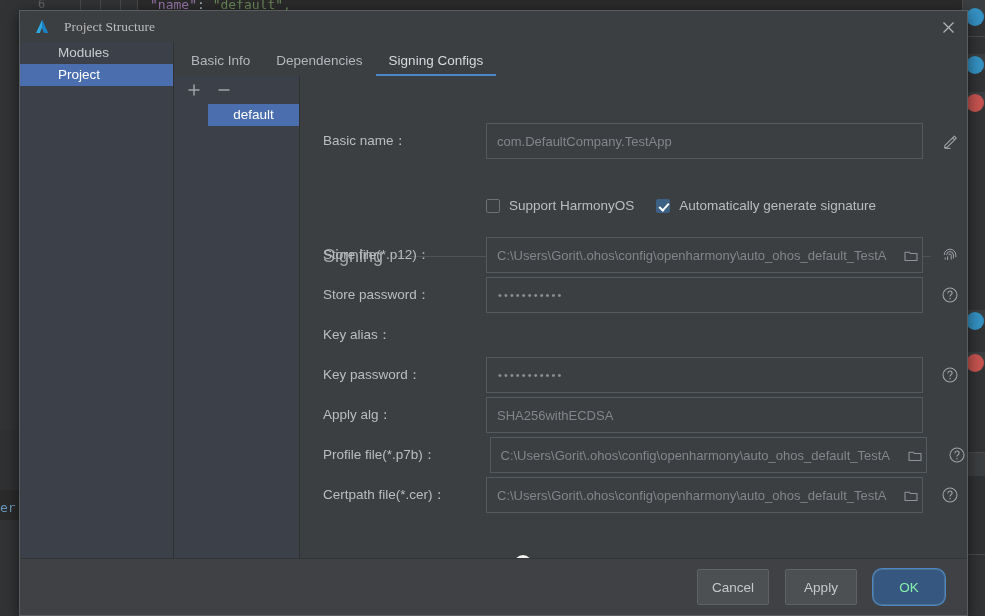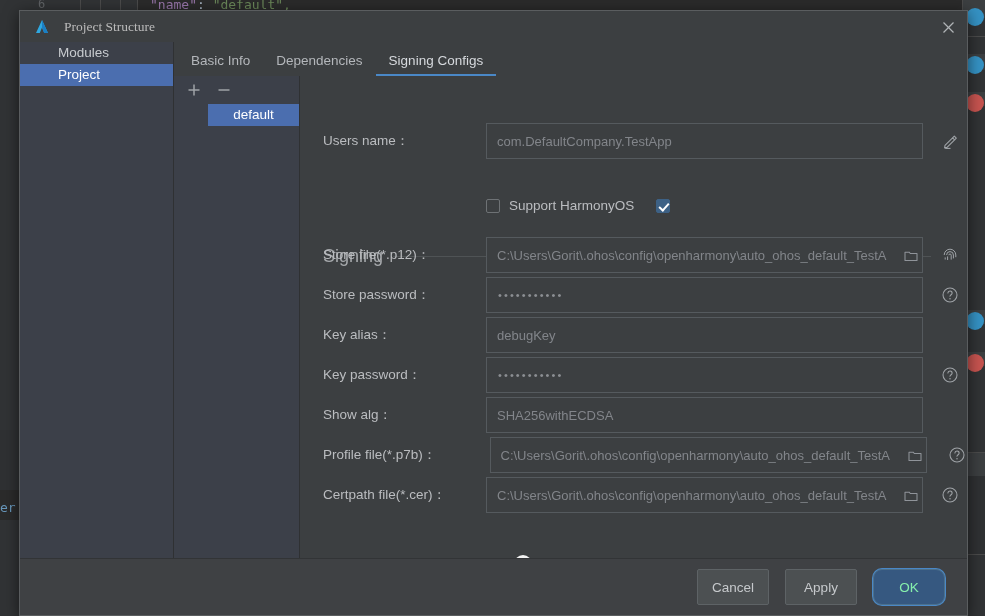--- a/index.html
+++ b/index.html
@@ -486,38 +486,39 @@
             <line x1="2.5" y1="8" x2="13.5" y2="8" stroke="#9fa3a7" stroke-width="1.5"></line>
           </svg>
         </div>
       </div>
       <div class="cfg-item selected">default</div>
     </div>
 
     <div class="form">
 
       <div class="row" style="top:52px;">
-        <div class="lbl">Users name：</div>
+        <div class="lbl">Basic name：</div>
         <div class="field">
           <div class="val">com.DefaultCompany.TestApp</div>
         </div>
         <div class="side-ic">
           <svg width="17" height="17" viewBox="0 0 17 17">
             <path d="M3 12.4 L10.6 4.8 L12.6 6.8 L5 14.4 L2.6 14.9 Z" fill="none" stroke="#9fa3a7" stroke-width="1.1" stroke-linejoin="round"></path>
             <path d="M10.6 4.8 L12.3 3.1 L14.3 5.1 L12.6 6.8" fill="none" stroke="#9fa3a7" stroke-width="1.1" stroke-linejoin="round"></path>
             <line x1="3.2" y1="15.4" x2="8.5" y2="15.4" stroke="#9fa3a7" stroke-width="1.1"></line>
           </svg>
         </div>
       </div>
 
       <div class="cbrow">
         <div class="cb"></div>
         <div class="cb-lab">Support HarmonyOS</div>
         <div style="width:22px"></div>
         <div class="cb checked"></div>
+        <div class="cb-lab">Automatically generate signature</div>
       </div>
 
       <div class="section">
         <div class="section-title">Signing</div>
         <div class="section-line"></div>
       </div>
 
       <div class="row" style="top:166px;">
         <div class="lbl">Store file(*.p12)：</div>
         <div class="field">
@@ -551,41 +552,38 @@
           <svg width="18" height="18" viewBox="0 0 18 18">
             <circle cx="9" cy="9" r="7" fill="none" stroke="#9fa3a7" stroke-width="1.05"></circle>
             <path d="M6.9 7 a2.1 2.1 0 0 1 4.2 0.2 c0 1.4 -1.9 1.6 -2.1 3" fill="none" stroke="#9fa3a7" stroke-width="1.05" stroke-linecap="round"></path>
             <circle cx="9" cy="12.7" r="0.75" fill="#9fa3a7"></circle>
           </svg>
         </div>
       </div>
 
       <div class="row" style="top:246px;">
         <div class="lbl">Key alias：</div>
-        <div class="field">
-          <div class="val">debugKey</div>
-        </div>
       </div>
 
       <div class="row" style="top:286px;">
         <div class="lbl">Key password：</div>
         <div class="field pwd">
           <div class="val">•••••••••••</div>
         </div>
         <div class="side-ic">
           <svg width="18" height="18" viewBox="0 0 18 18">
             <circle cx="9" cy="9" r="7" fill="none" stroke="#9fa3a7" stroke-width="1.05"></circle>
             <path d="M6.9 7 a2.1 2.1 0 0 1 4.2 0.2 c0 1.4 -1.9 1.6 -2.1 3" fill="none" stroke="#9fa3a7" stroke-width="1.05" stroke-linecap="round"></path>
             <circle cx="9" cy="12.7" r="0.75" fill="#9fa3a7"></circle>
           </svg>
         </div>
       </div>
 
       <div class="row" style="top:326px;">
-        <div class="lbl">Show alg：</div>
+        <div class="lbl">Apply alg：</div>
         <div class="field">
           <div class="val">SHA256withECDSA</div>
         </div>
       </div>
 
       <div class="row" style="top:366px;justify-content:space-between;">
         <div class="lbl">Profile file(*.p7b)：</div>
         <div class="field">
           <div class="val">C:\Users\Gorit\.ohos\config\openharmony\auto_ohos_default_TestA</div>
           <div class="fld-browse">

